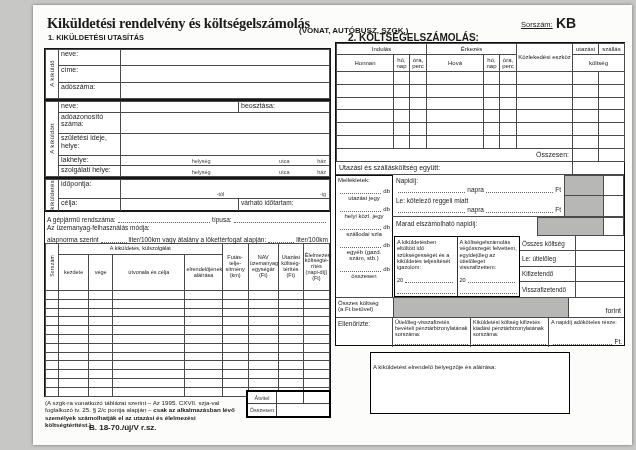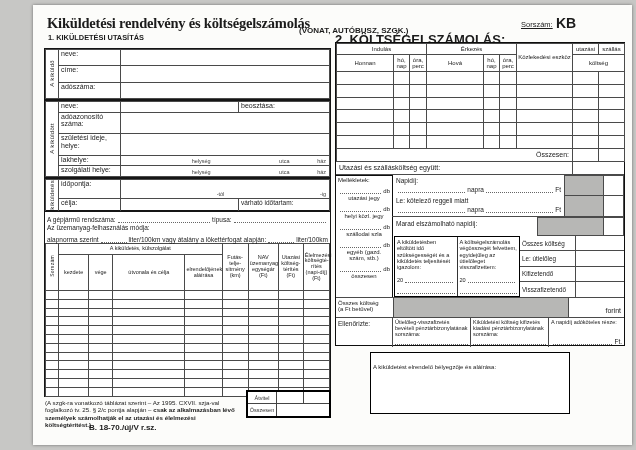--- a/index.html
+++ b/index.html
@@ -77,21 +77,21 @@
   .stampbox{position:absolute;left:370px;top:352px;width:200px;height:62px;border:1.5px solid #000;background:#fff;box-sizing:border-box;padding:2px;}
 </style>
 </head>
 <body>
 
 <div class="sheet"></div>
 
 <div class="abs b" style="left:47px;top:15px;font-size:14.5px;letter-spacing:-.2px;font-family:Liberation Serif, serif;">Kiküldetési rendelvény és költségelszámolás</div>
 <div class="abs b" style="left:48px;top:33px;font-size:7.4px;">1. KIKÜLDETÉSI UTASÍTÁS</div>
 <div class="abs b i" style="left:299px;top:26px;font-size:8px;">(VONAT, AUTÓBUSZ, SZGK.)</div>
-<div class="abs b" style="left:335px;top:32px;font-size:13px;">2. KÖLTSÉGELSZÁMOLÁS:</div>
+<div class="abs b" style="left:348px;top:32px;font-size:10px;">2. KÖLTSÉGELSZÁMOLÁS:</div>
 <div class="abs" style="left:521px;top:20px;font-size:7.5px;text-decoration:underline;">Sorszám:</div>
 <div class="abs b" style="left:556px;top:15px;font-size:14px;">KB</div>
 
 <div class="blk" style="top:48px;height:52px;">
   <table>
     <colgroup>
         <col style="width:13px">
         <col style="width:62px">
         <col>
       </colgroup>

